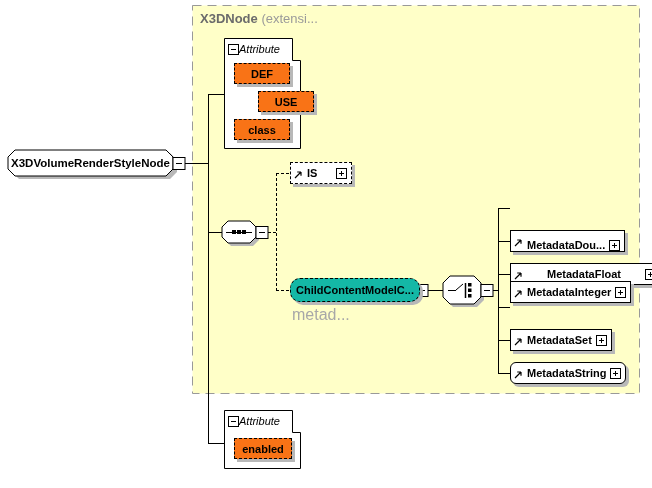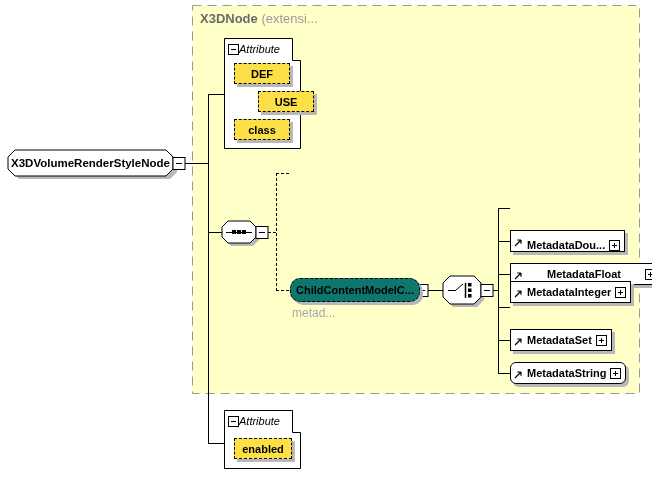--- a/index.html
+++ b/index.html
@@ -17,39 +17,39 @@
   
   .elem-box{display:flex;align-items:center;gap:4px;height:22px;padding:0 4px 0 3px;
     background:#fff;border:1px solid #000;box-shadow:3px 3px 0 #b8b8b8;
     font-size:11px;font-weight:bold;color:#000;white-space:nowrap;}
   .elem-box.dashed{border-style:dashed;}
   .elem-box .lbl{line-height:11px;}
   .arrow-ic{flex:0 0 auto;align-self:flex-end;margin-bottom:2px;}
 
   
   .model-box{display:flex;align-items:center;justify-content:center;height:24px;
-    background:#0f766e;border:1px dashed #000;border-radius:10px;
+    background:#14b8a6;border:1px dashed #000;border-radius:10px;
     box-shadow:3px 3px 0 #b8b8b8;font-size:11px;font-weight:bold;white-space:nowrap;}
 
   
   .attr-box{display:flex;align-items:center;justify-content:center;height:21px;
-    background:#fde047;border:1px dashed #000;box-shadow:3px 3px 0 #b8b8b8;
+    background:#f97316;border:1px dashed #000;box-shadow:3px 3px 0 #b8b8b8;
     font-size:11px;font-weight:bold;}
 
   
   .attr-tab{display:flex;align-items:center;height:22px;padding-left:4px;
     font-size:11px;font-style:italic;color:#000;}
 
   
   .ph{box-sizing:border-box;width:11px;height:11px;border:1px solid #000;background:#fff;
     position:relative;flex:0 0 auto;}
   .ph::before{content:"";position:absolute;left:2px;right:2px;top:4px;height:1px;background:#000;}
   .ph.plus::after{content:"";position:absolute;top:2px;bottom:2px;left:4px;width:1px;background:#000;}
 
-  .annot{font-size:12px;color:#a8a8a8;}
+  .annot{font-size:16px;color:#a8a8a8;}
   .rootlbl{display:flex;align-items:center;justify-content:center;
     font-size:11.5px;font-weight:bold;color:#000;white-space:nowrap;}
 </style>
 </head>
 <body>
 
 <div id="stage">
 
   <svg id="overlay" width="652" height="488">
 
@@ -132,20 +132,29 @@
     <div class="abs rootlbl" style="left:8px;top:150px;width:165px;height:26px;text-align:right;">X3DVolumeRenderStyleNode</div>
 
     <div class="abs attr-tab" style="left:224px;top:38px;width:68px;">
       <span class="ph"></span>
       <span>Attribute</span>
     </div>
     <div class="abs attr-box" style="left:234px;top:63px;width:56px;">DEF</div>
     <div class="abs attr-box" style="left:234px;top:91px;width:56px;margin-left:24px;">USE</div>
     <div class="abs attr-box" style="left:234px;top:119px;width:56px;">class</div>
 
+    <div class="abs elem-box dashed" style="left:290px;top:162px;min-width:62px;">
+      <span class="arrow-ic">
+        <svg width="9" height="9" viewBox="0 0 9 9">
+            <path d="M1,8 L7,2 M7,2 H3.2 M7,2 V5.8" stroke="#000" stroke-width="1.2" fill="none"></path>
+          </svg>
+      </span>
+      <span class="lbl">IS</span>
+      <span class="ph plus" style="margin-left:auto;"></span>
+    </div>
 
     <div class="abs model-box" style="left:290px;top:278px;width:130px;">
       <span>ChildContentModelC...</span>
     </div>
     <div class="abs annot nowrap" style="left:292px;top:306px;">metad...</div>
 
     <div class="abs elem-box" style="left:510px;top:230px;align-items:flex-end;">
       <span class="arrow-ic"><svg width="9" height="9" viewBox="0 0 9 9">
             <path d="M1,8 L7,2 M7,2 H3.2 M7,2 V5.8" stroke="#000" stroke-width="1.2" fill="none"></path>
           </svg></span>

